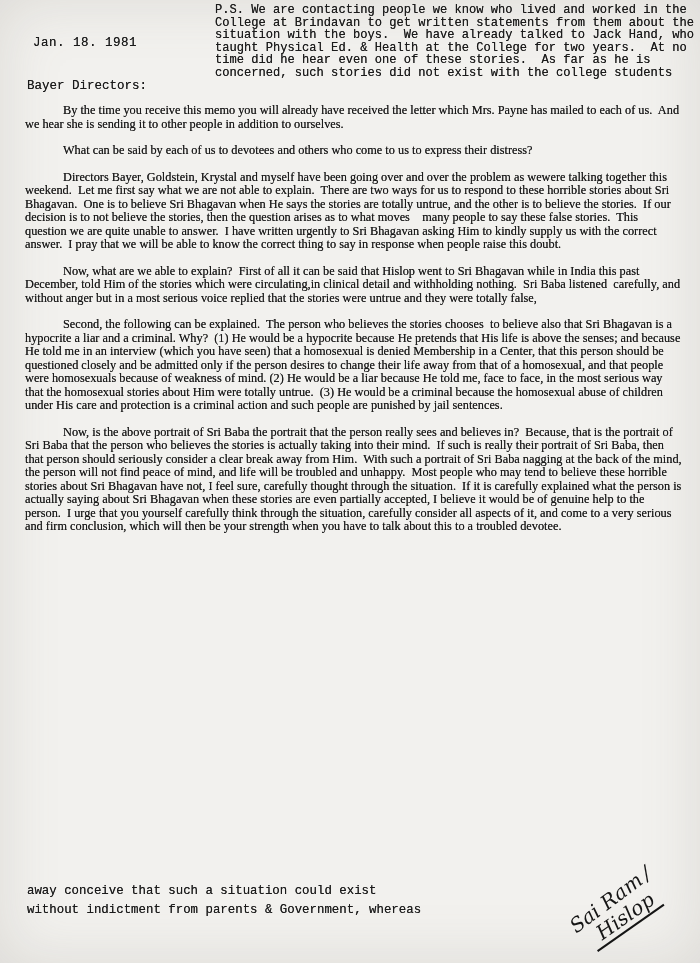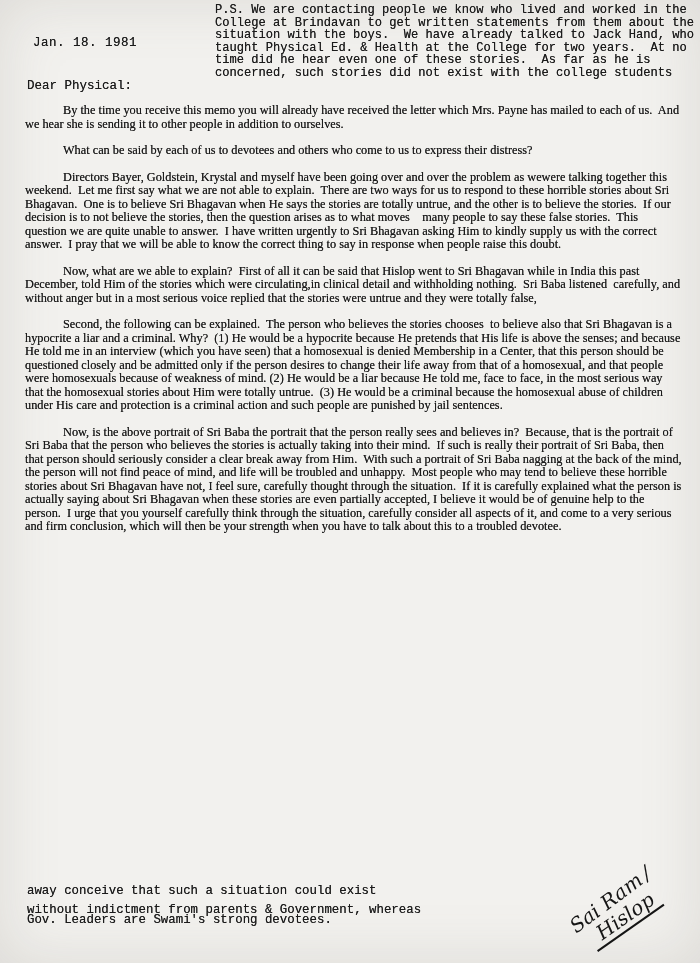--- a/index.html
+++ b/index.html
@@ -100,37 +100,36 @@
     margin-left: 4px;
   }
 </style>
 </head>
 <body>
 
 <div class="page">
 
   <div class="header">
     <div class="date ink">Jan. 18. 1981</div>
-    <div class="salutation ink">Dear Physical:</div>
+    <div class="salutation ink">Bayer Directors:</div>
     <div class="ps-note ink">P.S. We are contacting people we know who lived and worked in the College at Brindavan to get written statements from them about the situation with the boys.  We have already talked to Jack Hand, who taught Physical Ed. &amp; Health at the College for two years.  At no time did he hear even one of these stories.  As far as he is concerned, such stories did not exist with the college students</div>
   </div>
 
   <div class="body-text">
     <p class="para ink">By the time you receive this memo you will already have received the letter which Mrs. Payne has mailed to each of us.  And we hear she is sending it to other people in addition to ourselves.</p>
     <p class="para ink">What can be said by each of us to devotees and others who come to us to express their distress?</p>
     <p class="para ink">Directors Bayer, Goldstein, Krystal and myself have been going over and over the problem as wewere talking together this weekend.  Let me first say what we are not able to explain.  There are two ways for us to respond to these horrible stories about Sri Bhagavan.  One is to believe Sri Bhagavan when He says the stories are totally untrue, and the other is to believe the stories.  If our decision is to not believe the stories, then the question arises as to what moves    many people to say these false stories.  This question we are quite unable to answer.  I have written urgently to Sri Bhagavan asking Him to kindly supply us with the correct answer.  I pray that we will be able to know the correct thing to say in response when people raise this doubt.</p>
     <p class="para ink">Now, what are we able to explain?  First of all it can be said that Hislop went to Sri Bhagavan while in India this past December, told Him of the stories which were circulating,in clinical detail and withholding nothing.  Sri Baba listened  carefully, and without anger but in a most serious voice replied that the stories were untrue and they were totally false,</p>
     <p class="para ink">Second, the following can be explained.  The person who believes the stories chooses  to believe also that Sri Bhagavan is a hypocrite a liar and a criminal. Why?  (1) He would be a hypocrite because He pretends that His life is above the senses; and because He told me in an interview (which you have seen) that a homosexual is denied Membership in a Center, that this person should be questioned closely and be admitted only if the person desires to change their life away from that of a homosexual, and that people were homosexuals because of weakness of mind. (2) He would be a liar because He told me, face to face, in the most serious way that the homosexual stories about Him were totally untrue.  (3) He would be a criminal because the homosexual abuse of children under His care and protection is a criminal action and such people are punished by jail sentences.</p>
     <p class="para ink">Now, is the above portrait of Sri Baba the portrait that the person really sees and believes in?  Because, that is the portrait of Sri Baba that the person who believes the stories is actually taking into their mind.  If such is really their portrait of Sri Baba, then that person should seriously consider a clear break away from Him.  With such a portrait of Sri Baba nagging at the back of the mind, the person will not find peace of mind, and life will be troubled and unhappy.  Most people who may tend to believe these horrible stories about Sri Bhagavan have not, I feel sure, carefully thought through the situation.  If it is carefully explained what the person is actually saying about Sri Bhagavan when these stories are even partially accepted, I believe it would be of genuine help to the person.  I urge that you yourself carefully think through the situation, carefully consider all aspects of it, and come to a very serious and firm conclusion, which will then be your strength when you have to talk about this to a troubled devotee.</p>
   </div>
 
   <div class="pss-block">
     <div class="pss-line ink">away conceive that such a situation could exist</div>
     <div class="pss-line ink">without indictment from parents &amp; Government, whereas</div>
-    <div class="pss-line squeezed ink">Gov. Leaders are Swami's strong devotees.</div>
   </div>
 
   <div class="signature">
     <div><span>Sai Ram</span><span class="sig-slash">/</span></div>
     <div><span class="sig-line2">Hislop</span></div>
   </div>
 
 </div>
 
 </body></html>

